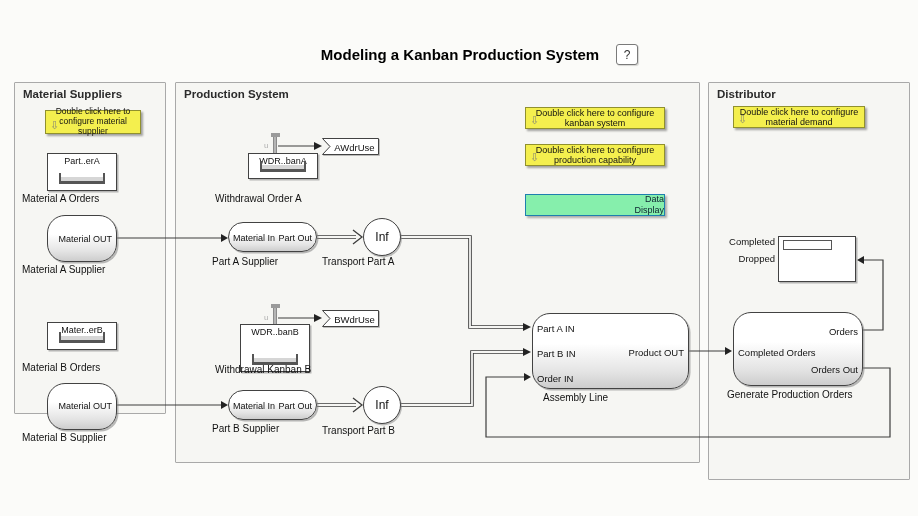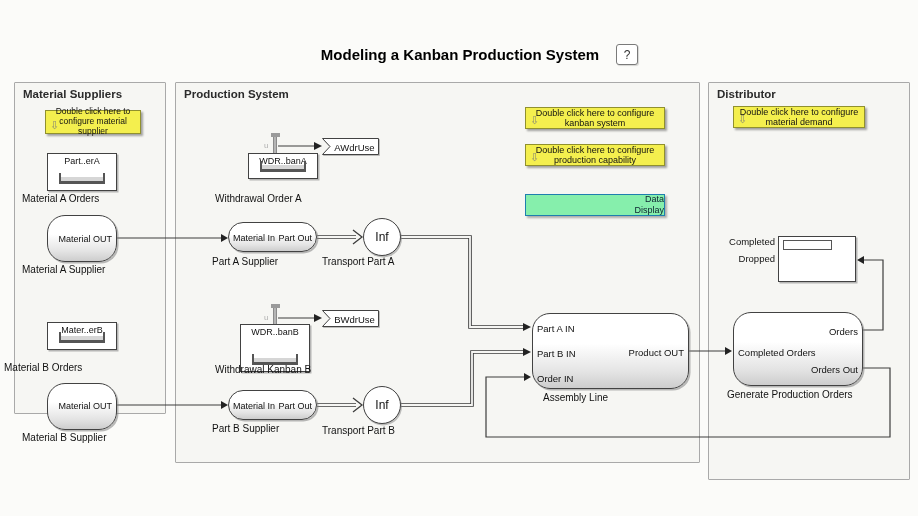--- a/index.html
+++ b/index.html
@@ -202,21 +202,21 @@
 
 <div class="block grad" style="left:47px;top:215px;width:70px;height:47px">
   <span class="port port-r" style="top:18px">Material OUT</span>
 </div>
 <div class="block-label" style="left:22px;top:264px;width:120px">Material A Supplier</div>
 
 <div class="block" style="left:47px;top:322px;width:70px;height:28px">
   <div class="block-title">Mater..erB</div>
   <div class="queue-icon"></div>
 </div>
-<div class="block-label" style="left:4px;top:362px;width:120px">Material B Orders</div>
+<div class="block-label" style="left:22px;top:362px;width:120px">Material B Orders</div>
 
 <div class="block grad" style="left:47px;top:383px;width:70px;height:47px">
   <span class="port port-r" style="top:17px">Material OUT</span>
 </div>
 <div class="block-label" style="left:22px;top:432px;width:120px">Material B Supplier</div>
 
 <div class="probe" style="left:273px;top:136px;height:18px"></div>
 <span class="probe-u" style="left:264px;top:141px">u</span>
 <div class="goto-tag" style="left:322px;top:138px">
   <svg width="57" height="17">

